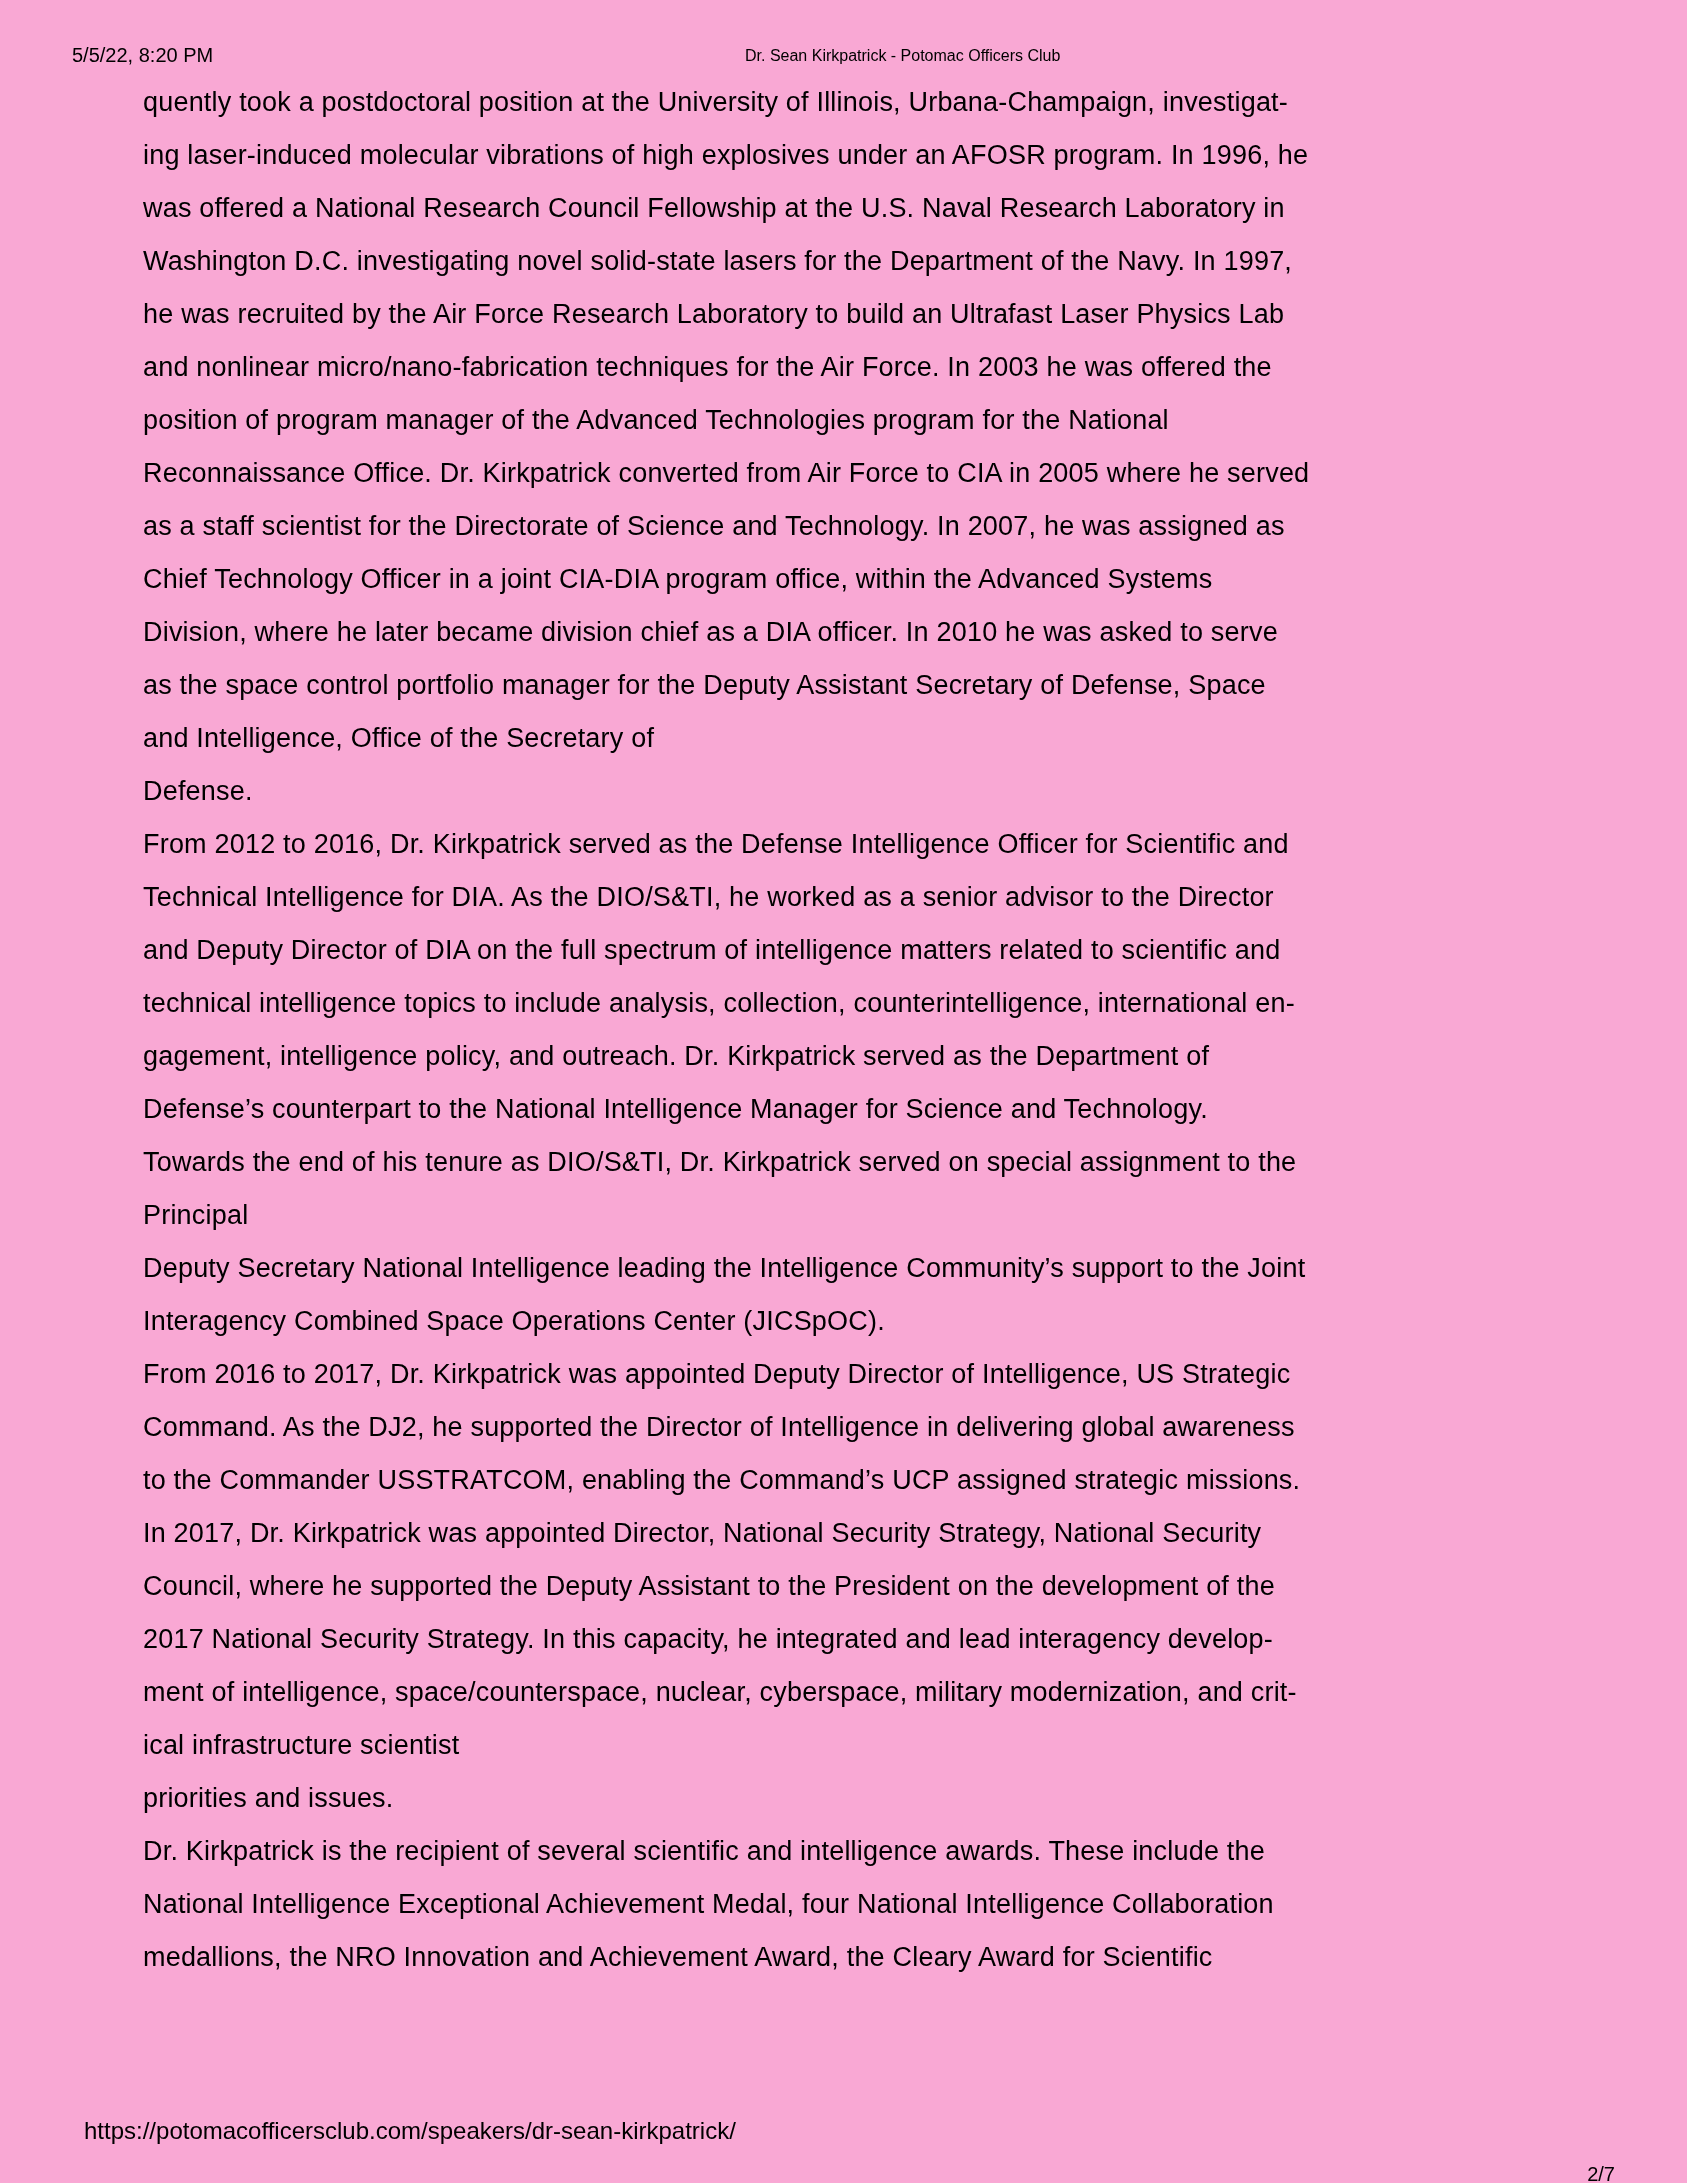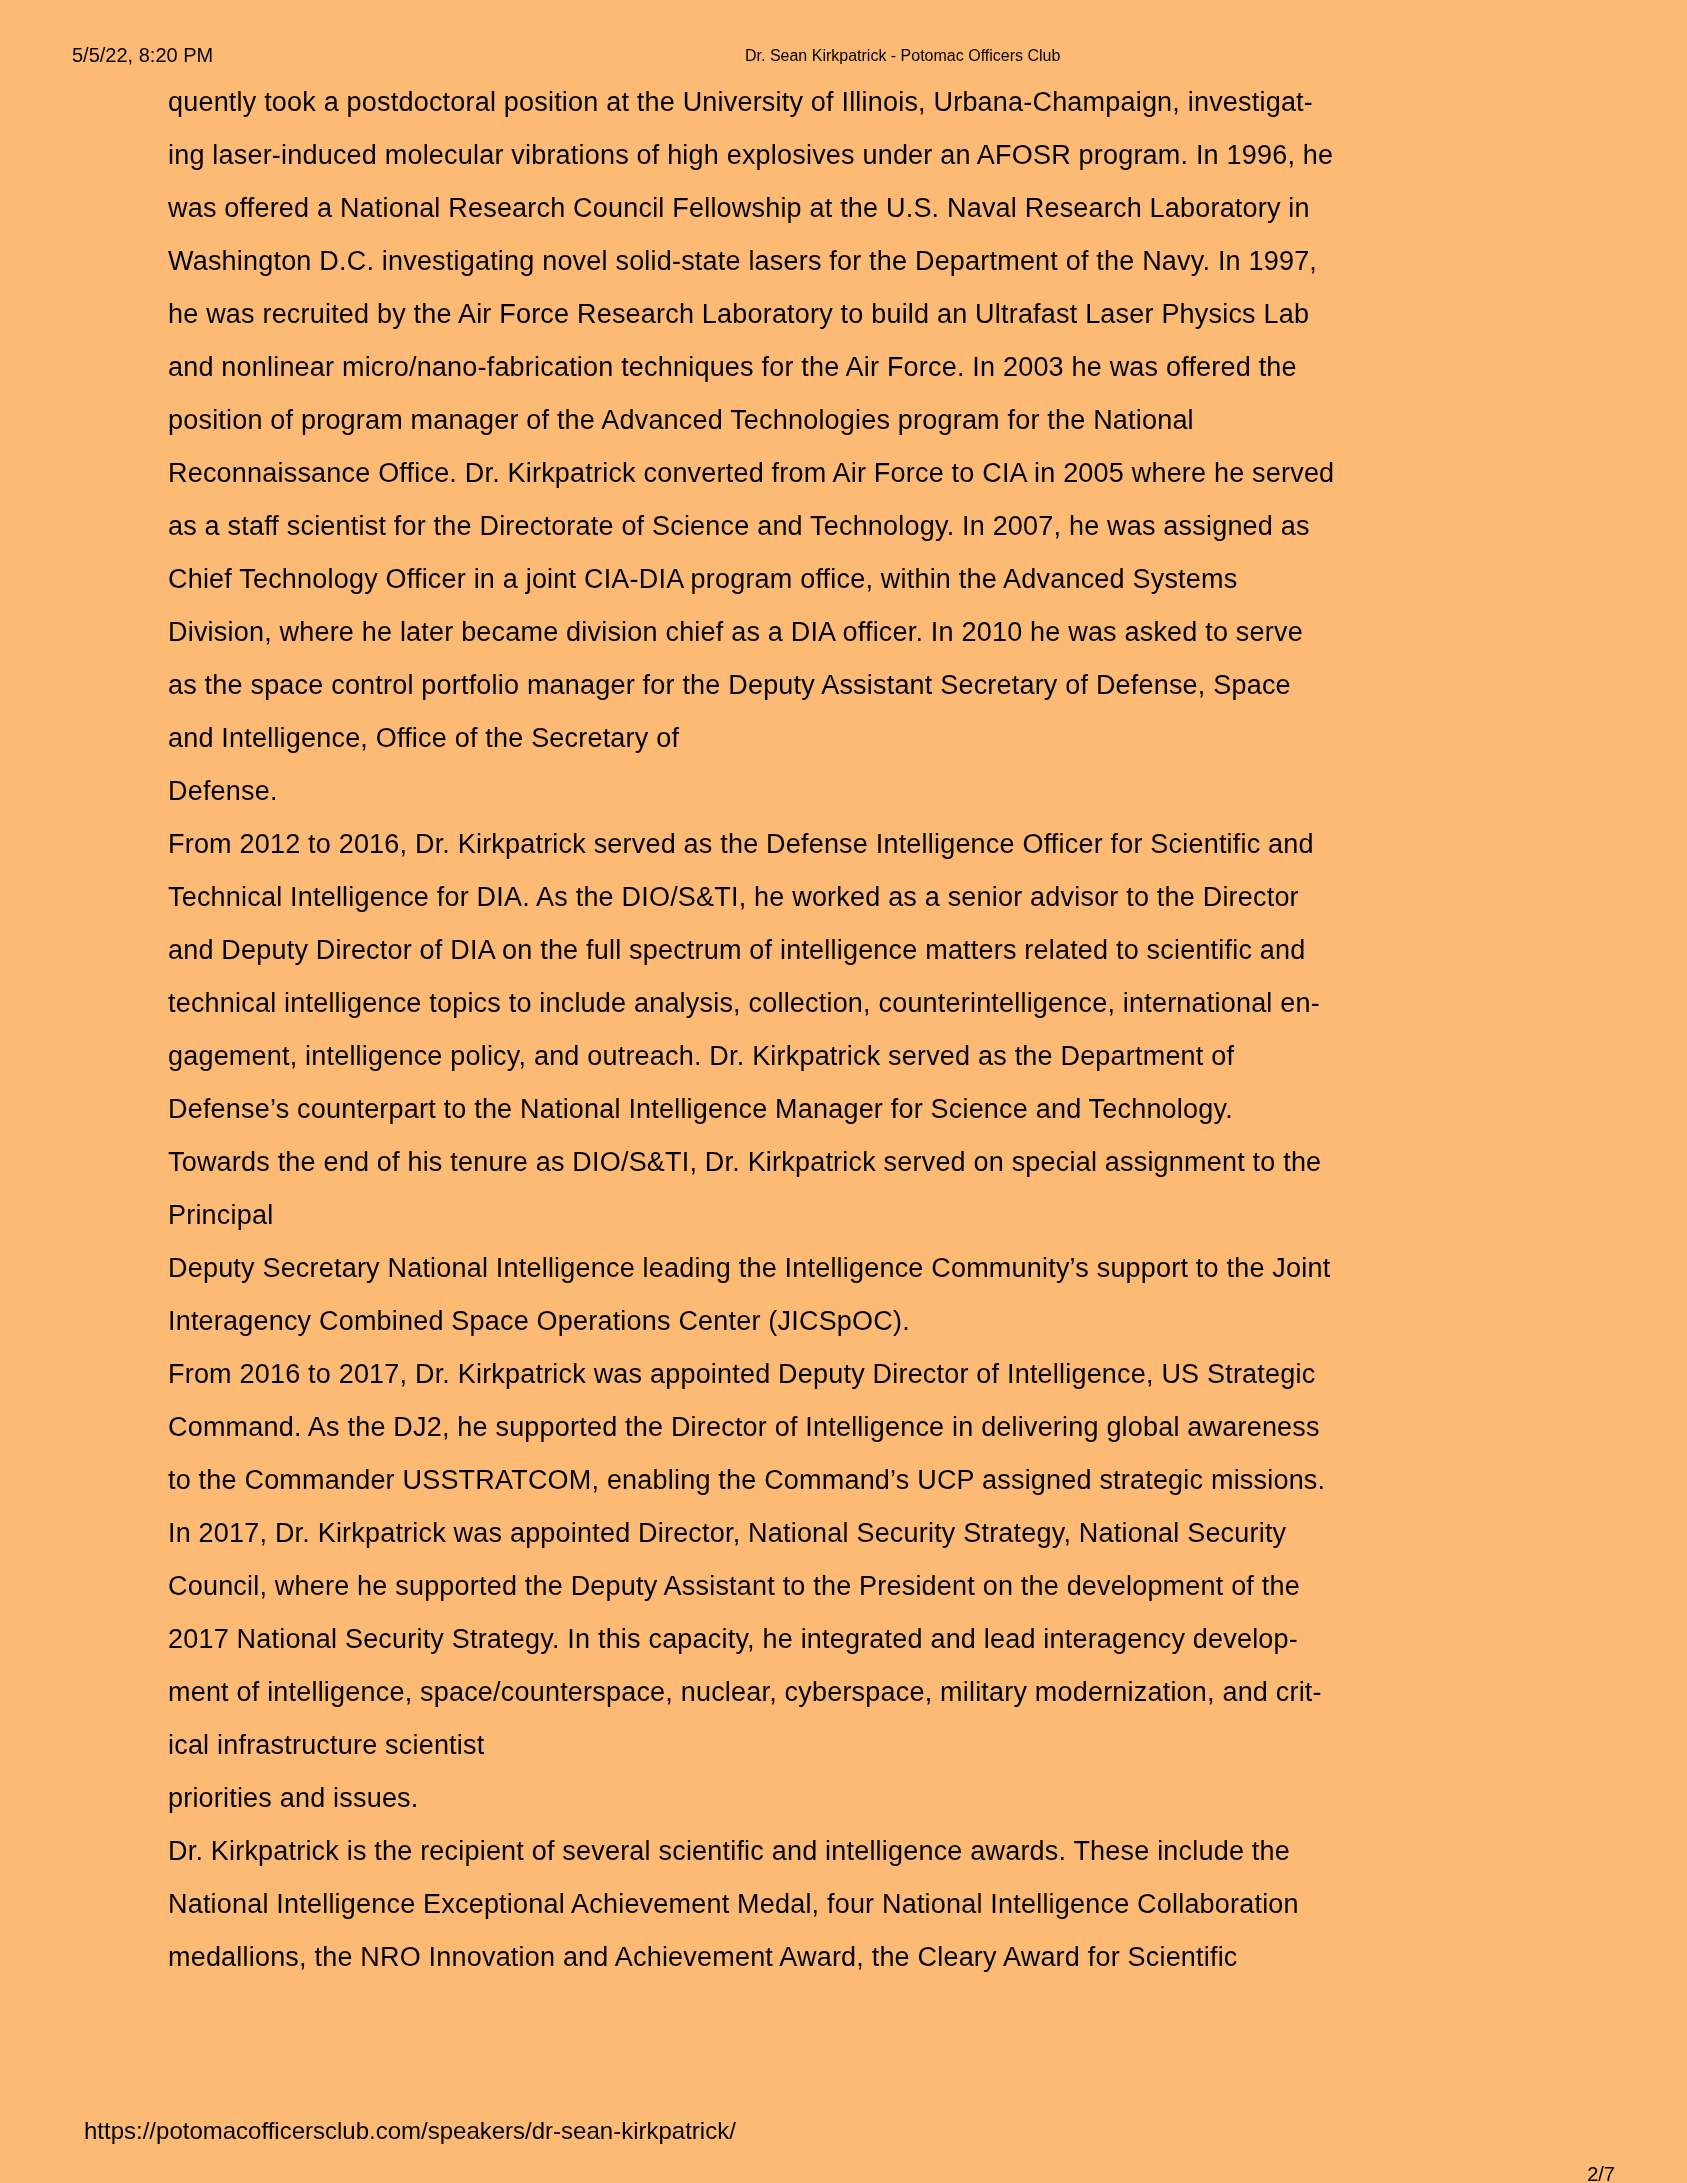--- a/index.html
+++ b/index.html
@@ -4,21 +4,21 @@
 <style>
   html, body {
     margin: 0;
     padding: 0;
     background: #ffffff;
   }
   .page {
     position: relative;
     width: 1687px;
     height: 2183px;
-    background: #fdba74;
+    background: #f9a8d4;
     color: #000000;
     font-family: "Liberation Sans", sans-serif;
     overflow: hidden;
   }
   .print-header-date {
     position: absolute;
     left: 72px;
     top: 44px;
     font-size: 20px;
     line-height: 23.6px;
@@ -36,21 +36,20 @@
     position: absolute;
     left: 143px;
     top: 76px;
     width: 1451px;
   }
   .body-text .line {
     font-size: 27px;
     line-height: 53px;
     letter-spacing: 0.2px;
     white-space: pre;
-    margin-left: 25px;
   }
   .print-footer-url {
     position: absolute;
     left: 84px;
     top: 2119px;
     font-size: 24px;
     line-height: 23.6px;
     white-space: pre;
   }
   .print-footer-page {

